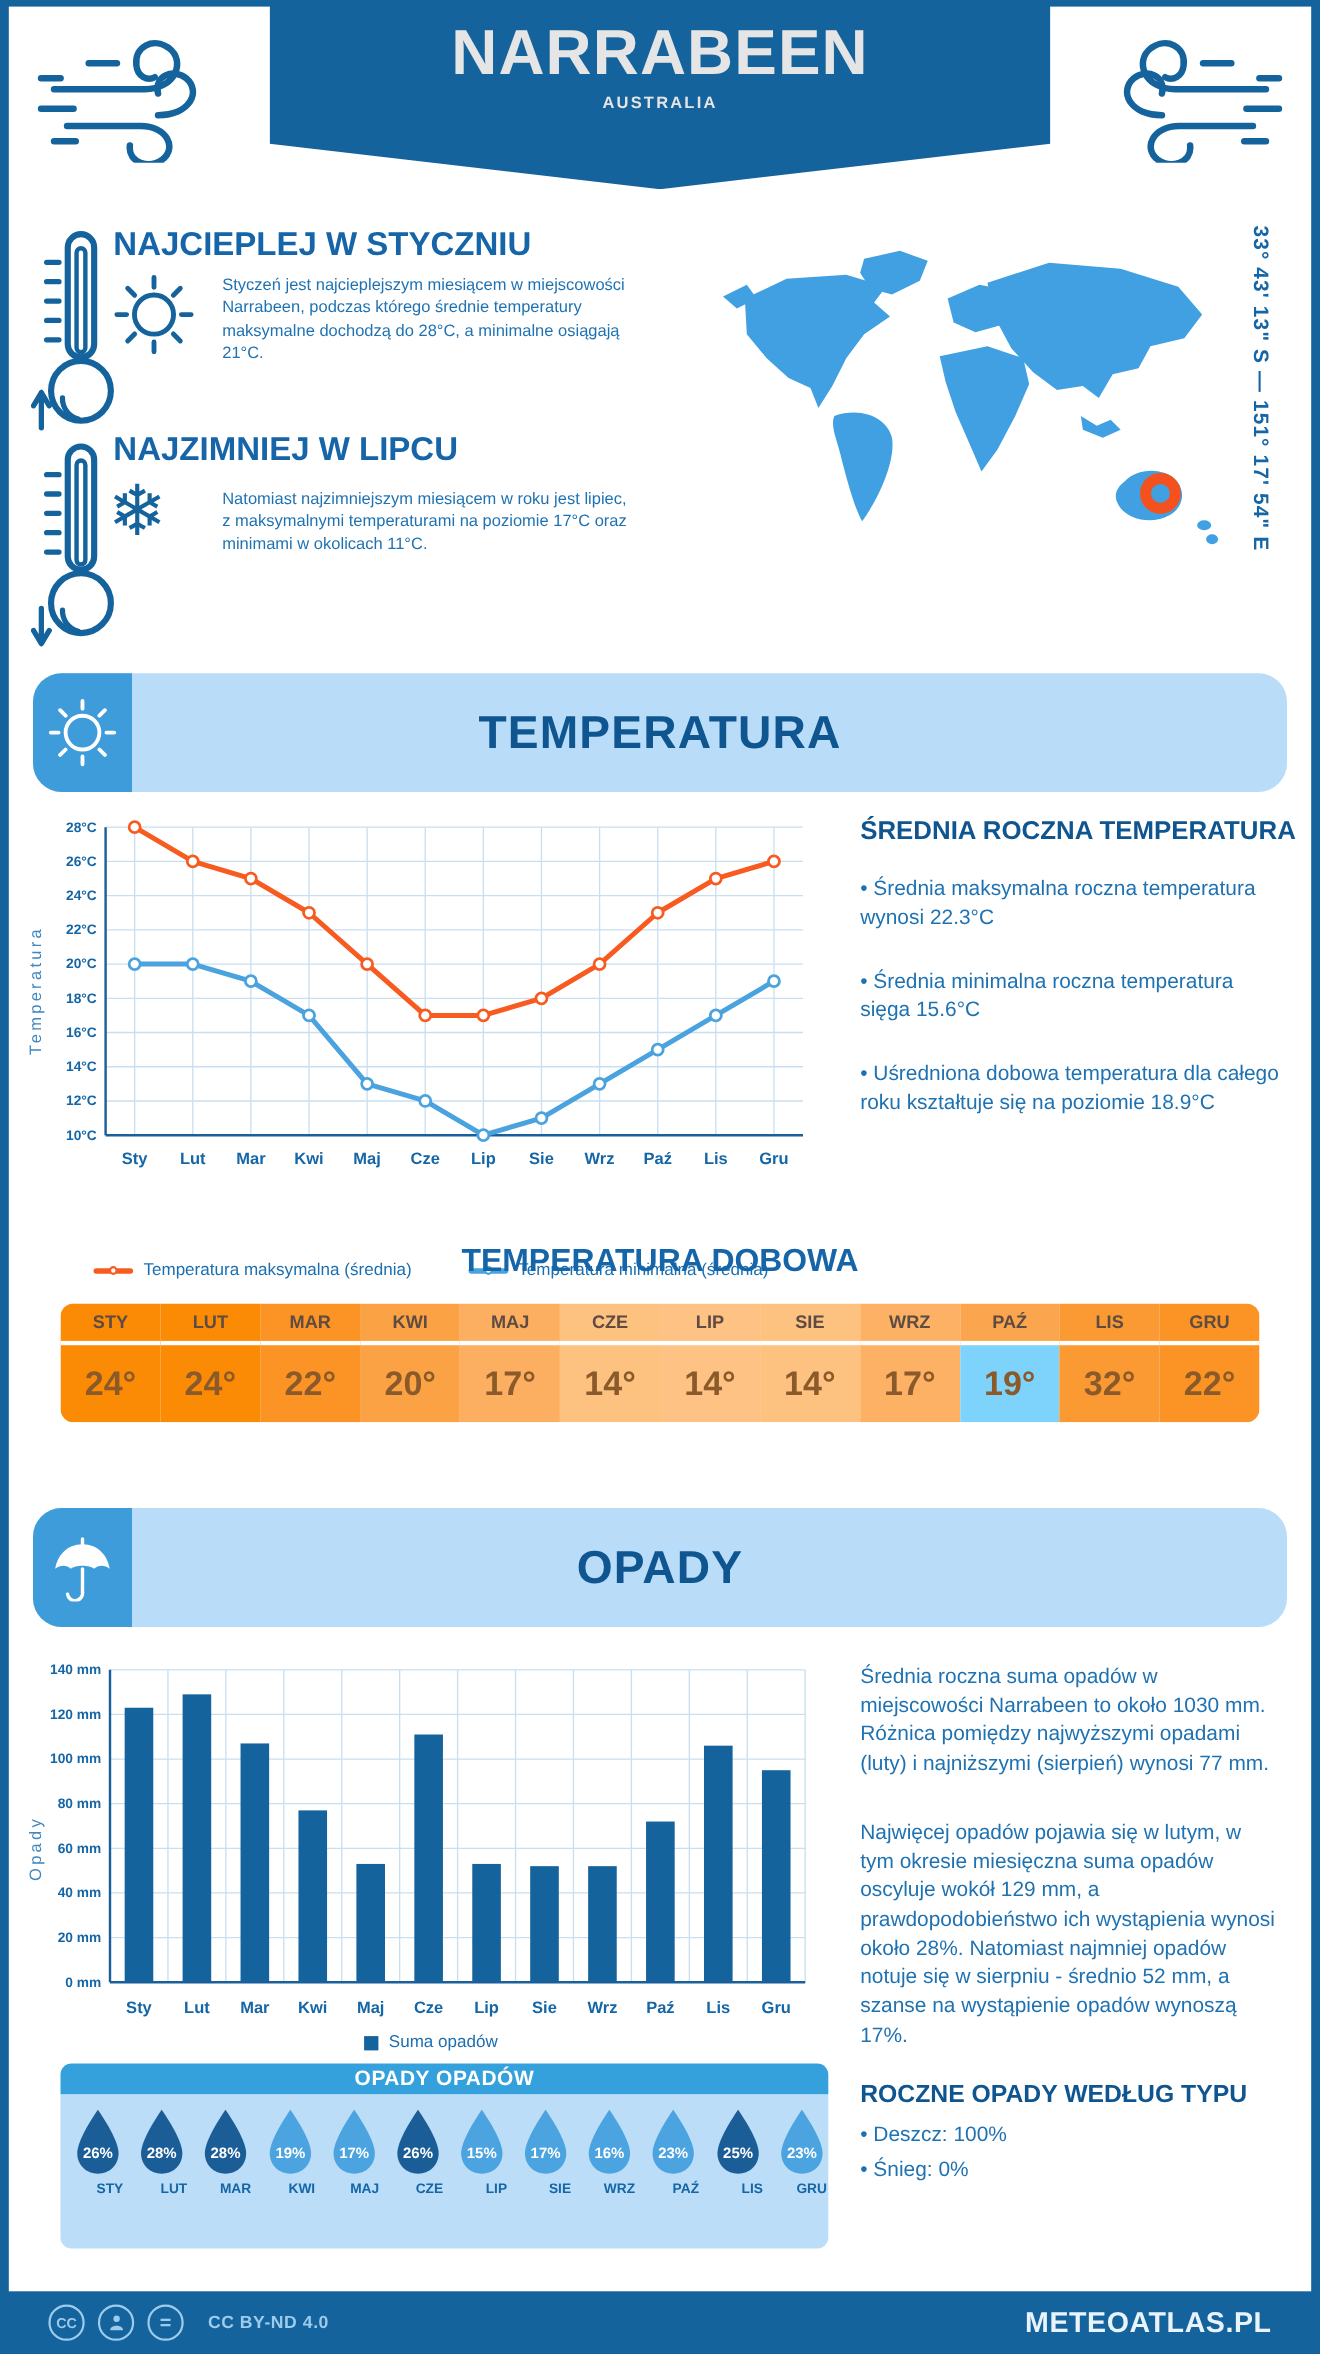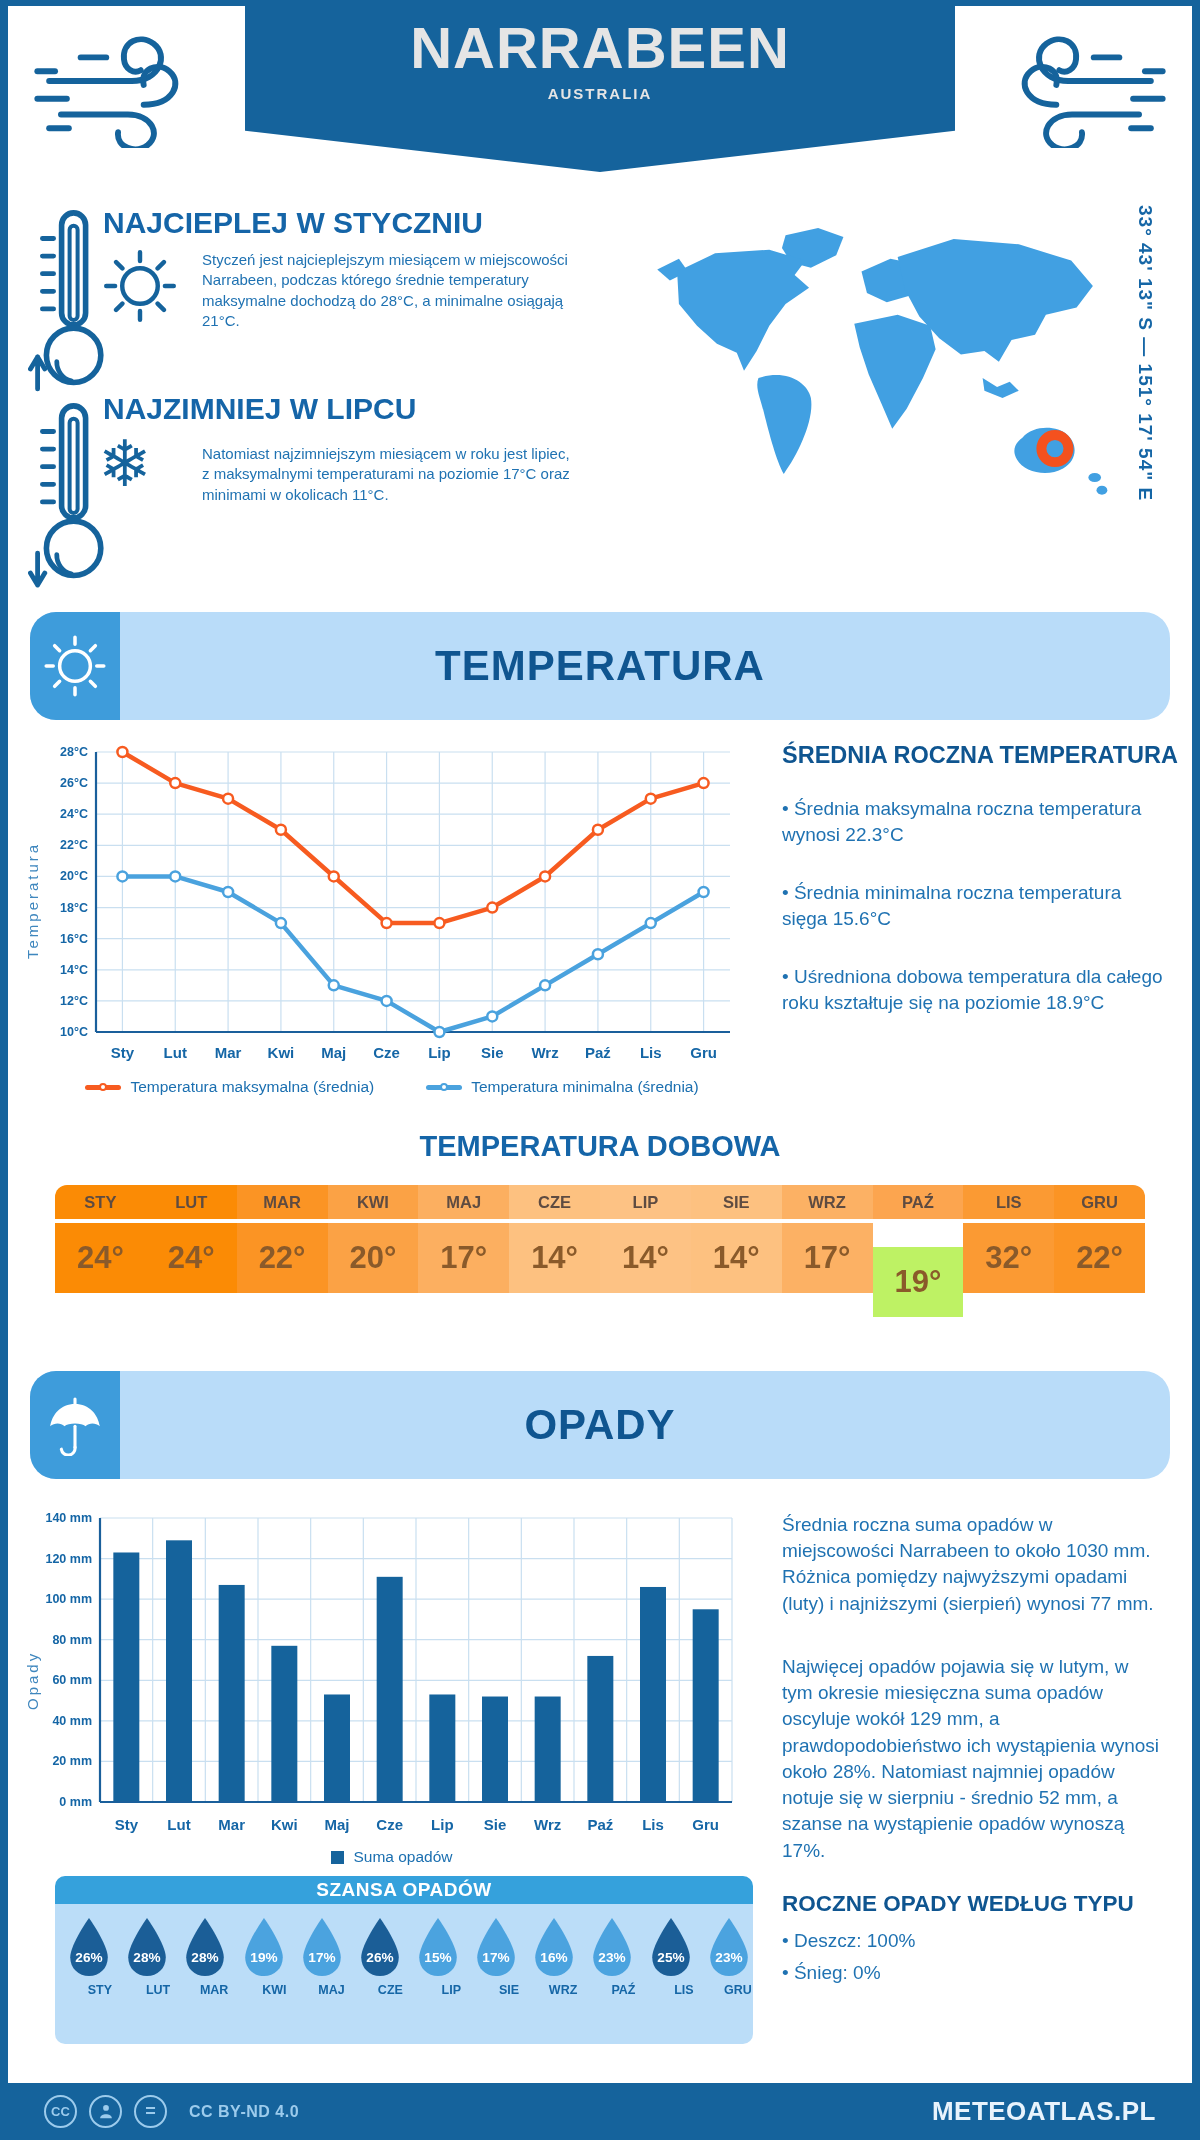--- a/index.html
+++ b/index.html
@@ -260,21 +260,21 @@
       <circle cx="291.75" cy="245.33333333333334" r="5" fill="#fff" stroke="#4AA2DE" stroke-width="2.5"></circle>
       <circle cx="344.5833333333333" cy="260.8888888888889" r="5" fill="#fff" stroke="#4AA2DE" stroke-width="2.5"></circle>
       <circle cx="397.4166666666667" cy="292" r="5" fill="#fff" stroke="#4AA2DE" stroke-width="2.5"></circle>
       <circle cx="450.25" cy="276.44444444444446" r="5" fill="#fff" stroke="#4AA2DE" stroke-width="2.5"></circle>
       <circle cx="503.0833333333333" cy="245.33333333333334" r="5" fill="#fff" stroke="#4AA2DE" stroke-width="2.5"></circle>
       <circle cx="555.9166666666667" cy="214.22222222222223" r="5" fill="#fff" stroke="#4AA2DE" stroke-width="2.5"></circle>
       <circle cx="608.75" cy="183.11111111111111" r="5" fill="#fff" stroke="#4AA2DE" stroke-width="2.5"></circle>
       <circle cx="661.5833333333334" cy="152" r="5" fill="#fff" stroke="#4AA2DE" stroke-width="2.5"></circle>
     </svg>
   <div class="vlabel" style="left:24px;top:770px;height:260px;">Temperatura</div>
-  <div id="temp-legend" class="legend" style="left:42px;top:1078px;">
+  <div id="temp-legend" class="legend" style="left:42px;top:1146px;">
       <div class="item">
         <span class="leg-line" style="background: rgb(247, 91, 32);">
           <span class="leg-dot" style="border-color: rgb(247, 91, 32);"></span>
         </span>
         <span>Temperatura maksymalna (średnia)</span>
       </div>
       <div class="item">
         <span class="leg-line" style="background: rgb(74, 162, 222);">
           <span class="leg-dot" style="border-color: rgb(74, 162, 222);"></span>
         </span>
@@ -303,21 +303,21 @@
       <div class="dt-head" style="background: rgb(251, 148, 36);">GRU</div>
       <div class="dt-val" style="background: rgb(251, 139, 5);">24°</div>
       <div class="dt-val" style="background: rgb(251, 139, 5);">24°</div>
       <div class="dt-val" style="background: rgb(251, 148, 36);">22°</div>
       <div class="dt-val" style="background: rgb(251, 162, 69);">20°</div>
       <div class="dt-val" style="background: rgb(252, 175, 96);">17°</div>
       <div class="dt-val" style="background: rgb(253, 193, 128);">14°</div>
       <div class="dt-val" style="background: rgb(253, 194, 132);">14°</div>
       <div class="dt-val" style="background: rgb(253, 193, 128);">14°</div>
       <div class="dt-val" style="background: rgb(252, 177, 100);">17°</div>
-      <div class="dt-val" style="background: #bef264; margin-top: 24px;">19°</div>
+      <div class="dt-val" style="background: #7dd3fc;">19°</div>
       <div class="dt-val" style="background: rgb(251, 154, 51);">32°</div>
       <div class="dt-val" style="background: rgb(251, 148, 36);">22°</div>
     </div>
 
   <div class="secbanner" style="top:1371px;">
     <div class="sectitle">OPADY</div>
     <div class="iconbox">
       <svg width="62" height="62" viewBox="0 0 100 100">
         <path d="M50 16 C27 16 13 33 10 52 C17 46 27 46 33 52 C39 46 61 46 67 52 C73 46 83 46 90 52 C87 33 73 16 50 16 Z" fill="#ffffff"></path>
         <g fill="none" stroke="#ffffff" stroke-width="5" stroke-linecap="round">
@@ -394,21 +394,21 @@
       </div>
     </div>
 
   <div class="panel-p" style="left:782px;top:1512px;">Średnia roczna suma opadów w miejscowości Narrabeen to około 1030 mm. Różnica pomiędzy najwyższymi opadami (luty) i najniższymi (sierpień) wynosi 77 mm.</div>
   <div class="panel-p" style="left:782px;top:1654px;">Najwięcej opadów pojawia się w lutym, w tym okresie miesięczna suma opadów oscyluje wokół 129 mm, a prawdopodobieństwo ich wystąpienia wynosi około 28%. Natomiast najmniej opadów notuje się w sierpniu - średnio 52 mm, a szanse na wystąpienie opadów wynoszą 17%.</div>
   <div class="panel-h" style="left:782px;top:1891px;font-size:22.5px;">ROCZNE OPADY WEDŁUG TYPU</div>
   <div class="panel-p" style="left:782px;top:1928px;">• Deszcz: 100%</div>
   <div class="panel-p" style="left:782px;top:1960px;">• Śnieg: 0%</div>
 
   <div id="szansa">
-    <div class="sz-head">SZANSA OPADÓW</div>
+    <div class="sz-head">OPADY OPADÓW</div>
     <div class="sz-body" id="drops">
         <div class="drop-col">
           <svg width="46" height="62" viewBox="0 0 48 66">
             <path d="M24 2 C24 2 4 30 4 44 C4 56 13 64 24 64 C35 64 44 56 44 44 C44 30 24 2 24 2 Z" fill="#1B5E97"></path>
             <text x="24" y="49" text-anchor="middle" font-size="14.5" font-weight="bold" fill="#ffffff">26%</text>
           </svg>
           <div class="drop-month">STY</div>
         </div>
         <div class="drop-col">
           <svg width="46" height="62" viewBox="0 0 48 66">

